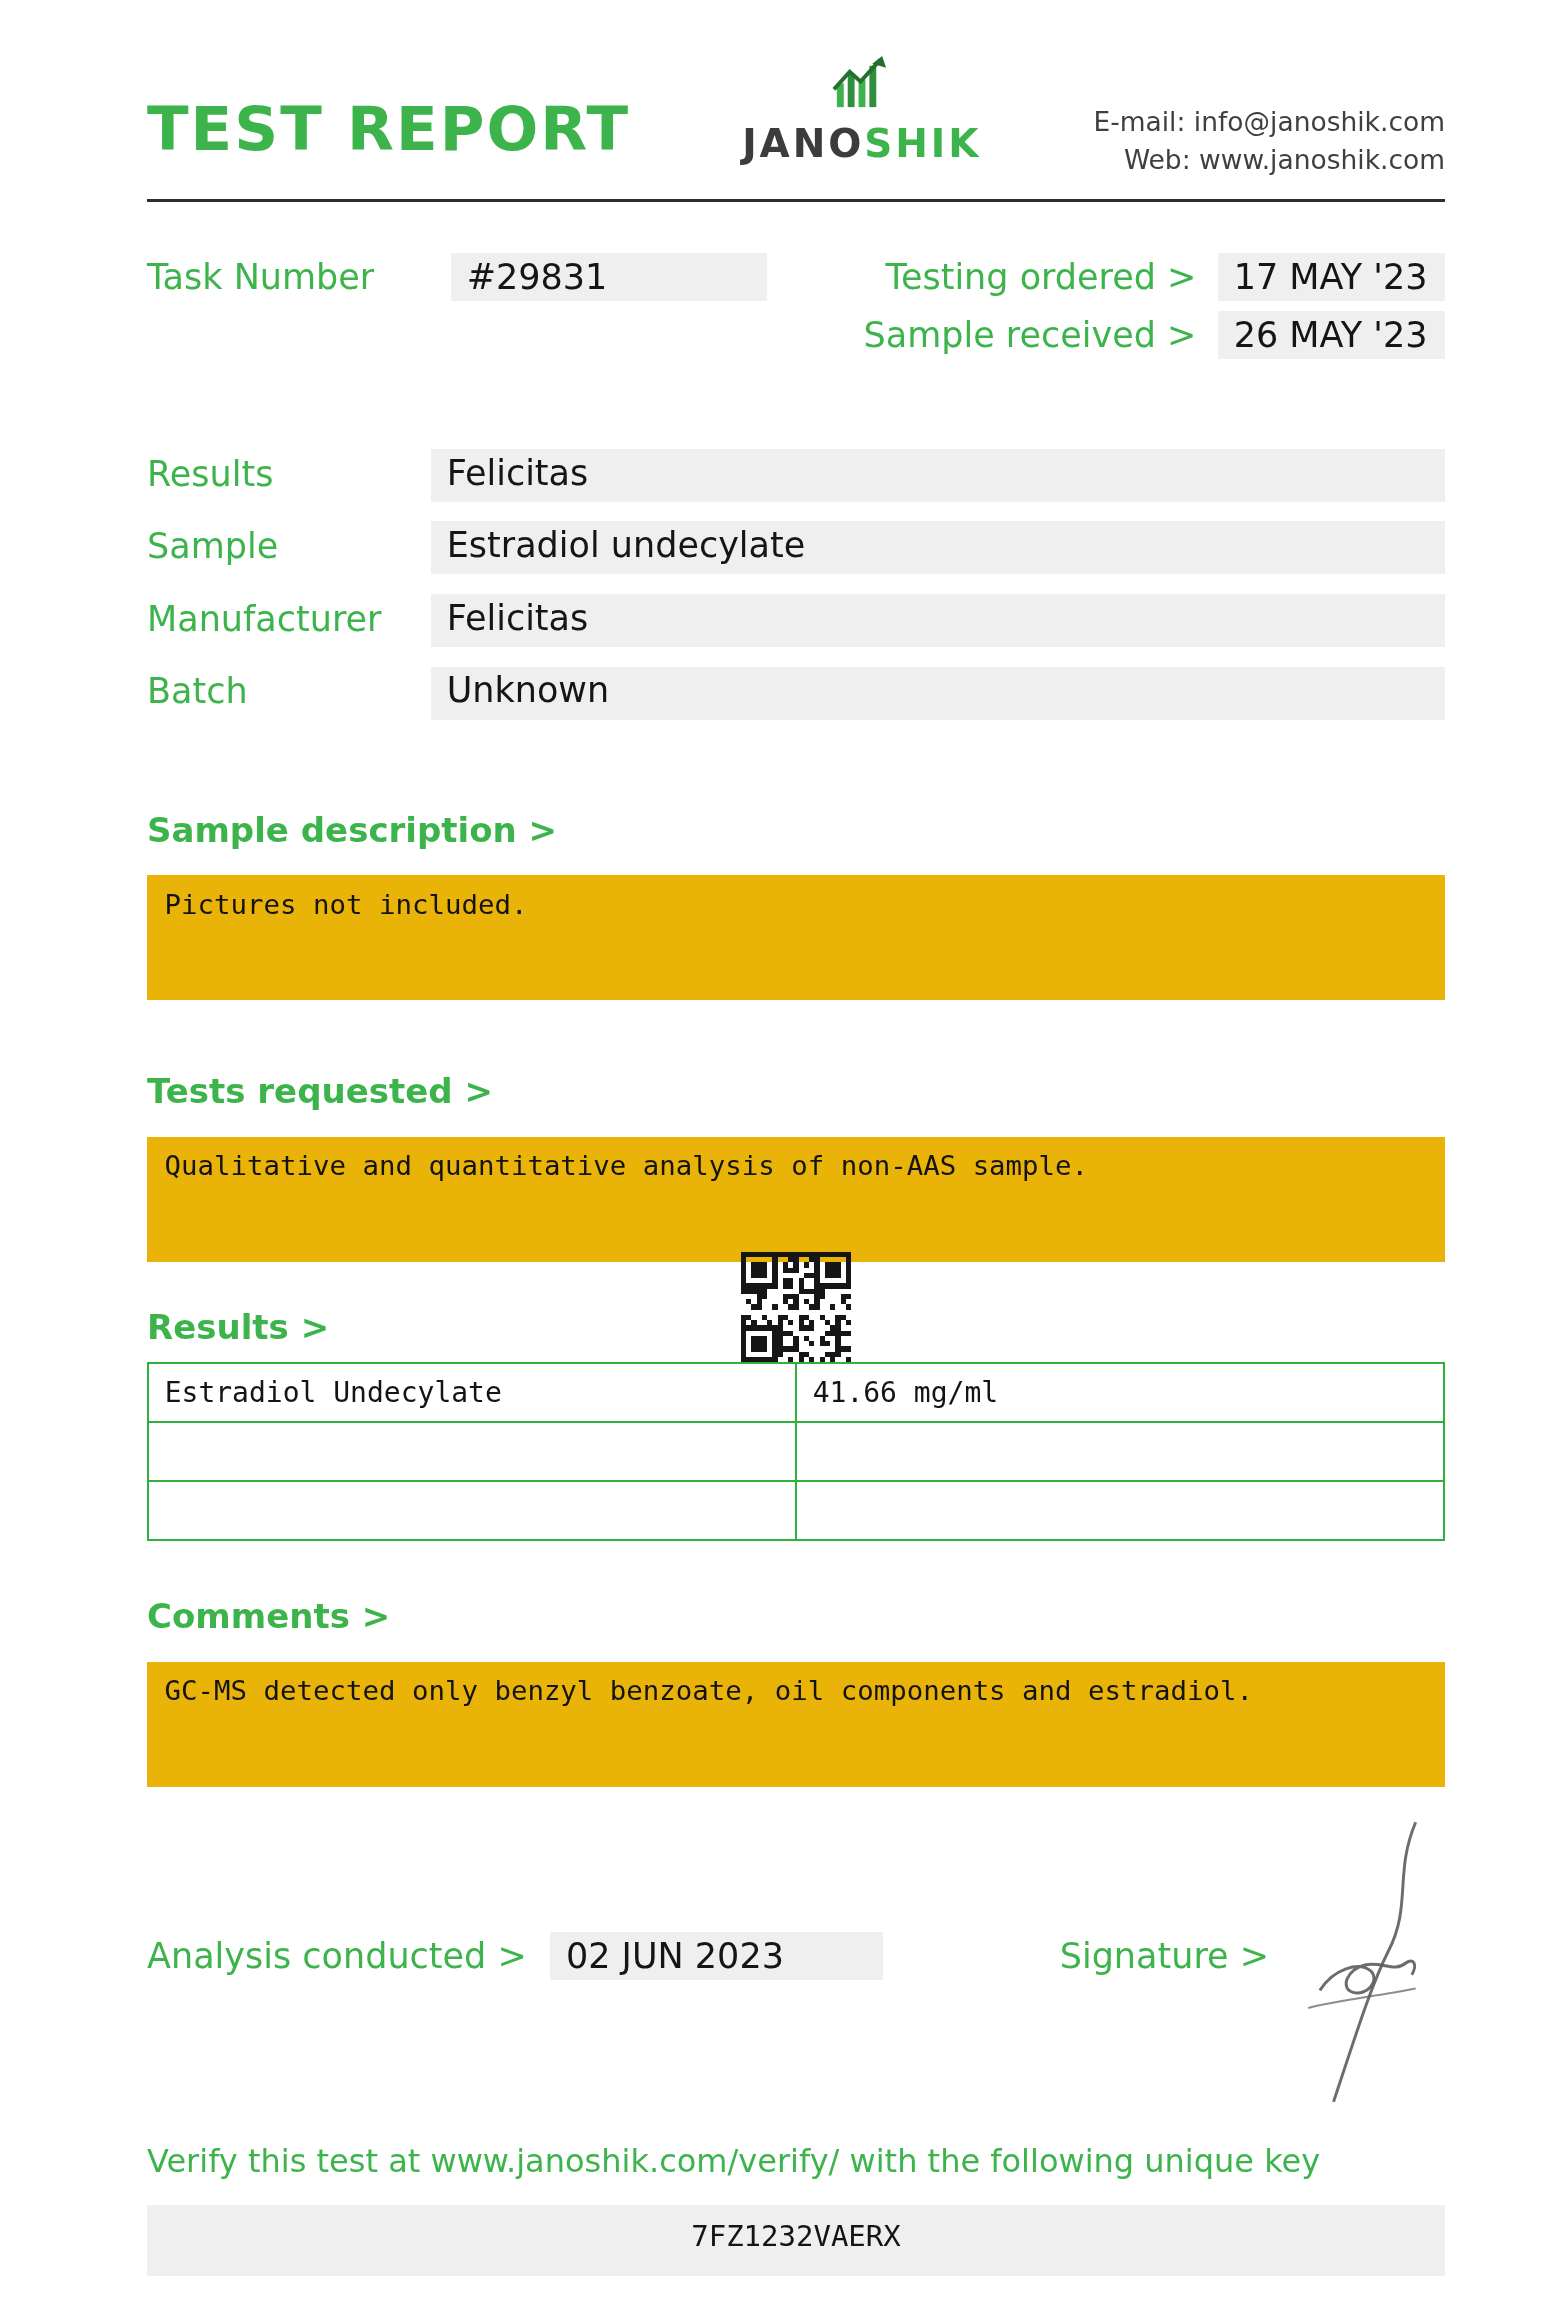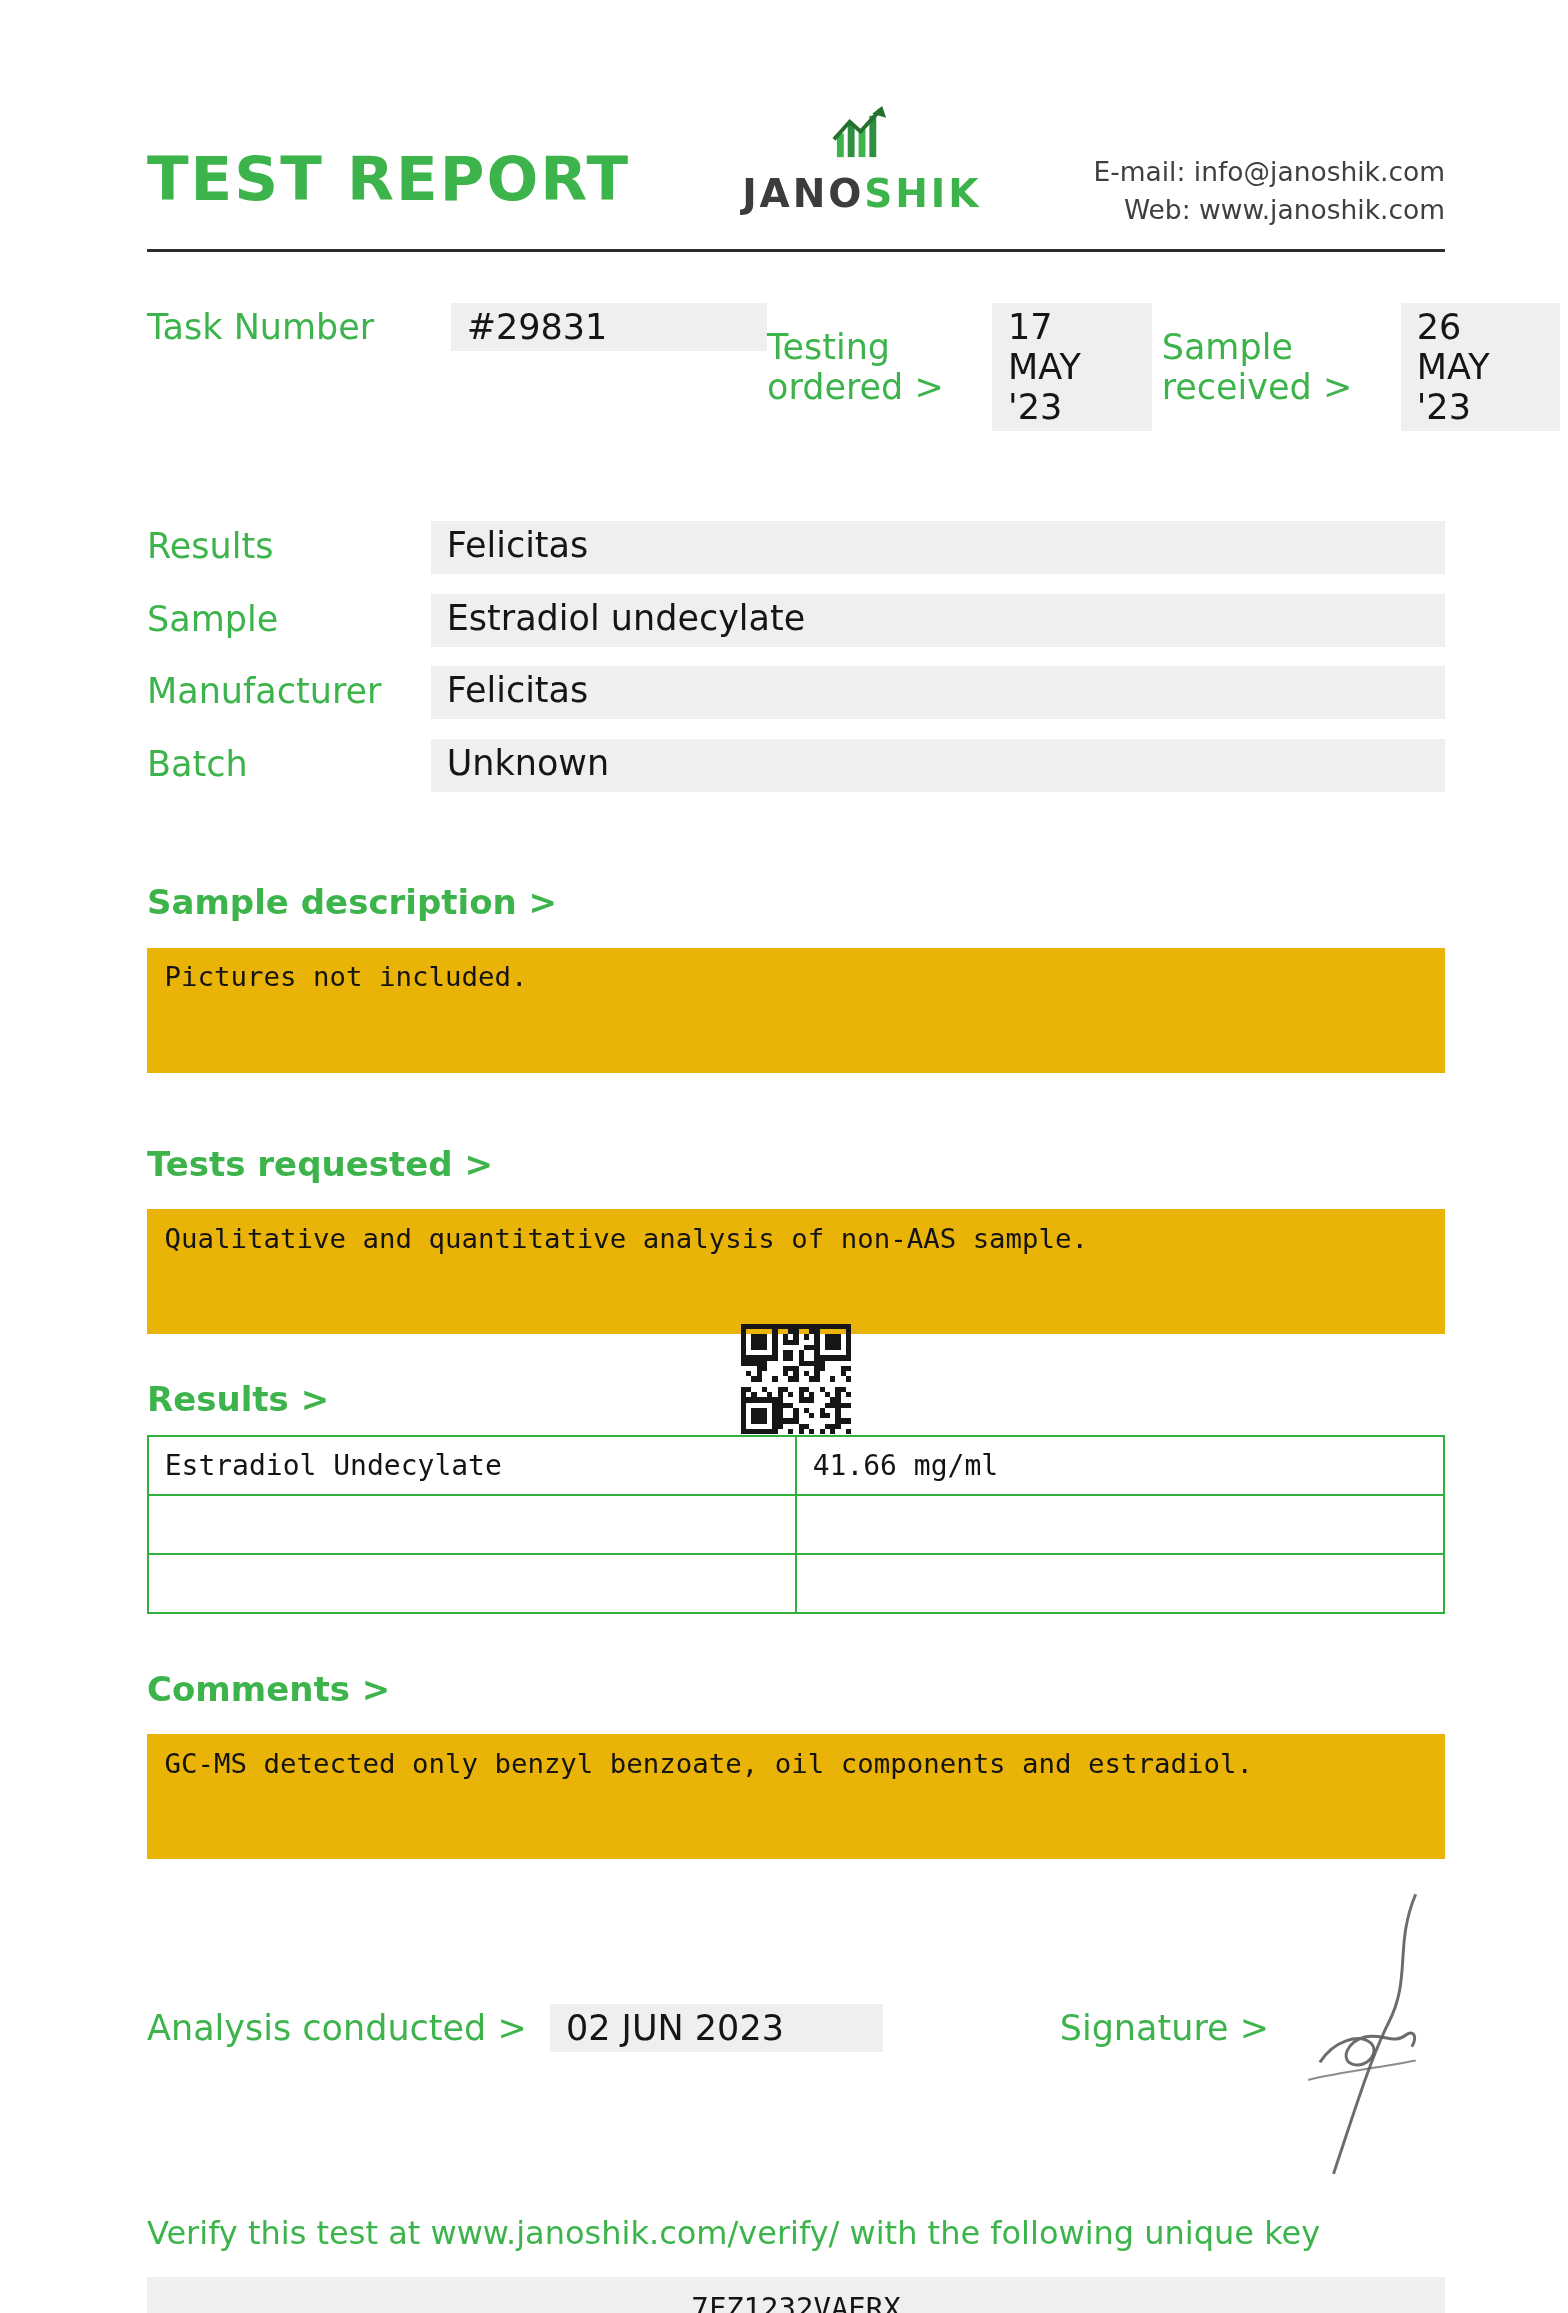--- a/index.html
+++ b/index.html
@@ -5,37 +5,37 @@
   * { margin:0; padding:0; box-sizing:border-box; }
   html,body { background:#ffffff; }
   .page {
     position:relative; width:1568px; height:2313px; background:#ffffff;
     overflow:hidden; font-family:"DejaVu Sans","Liberation Sans",sans-serif;
     color:#1c1c1c;
   }
   .pad { margin-left:147px; margin-right:123px; }
 
   
-  .header { display:flex; justify-content:space-between; align-items:flex-start; padding-top:98px; }
+  .header { display:flex; justify-content:space-between; align-items:flex-start; padding-top:48px; }
   .title { font-size:61px; font-weight:bold; letter-spacing:2px; color:#3db44b; margin-top:45px; white-space:nowrap; }
   .logo { display:flex; flex-direction:column; align-items:center; margin-top:5.9px; }
   .logo-text { font-size:39px; font-weight:bold; letter-spacing:2.9px; margin-top:2px; }
   .logo-dark { color:#3c3c3b; }
   .logo-green { color:#3db44b; }
   .contact { text-align:right; font-size:26.5px; color:#3f3f3f; line-height:1.45; margin-top:55px; }
   .rule { border-top:3.9px solid #2e2e2e; margin-top:19.6px; }
 
   
   .task-row { display:flex; justify-content:space-between; margin-top:51px; }
   .glabel { color:#3db44b; font-size:35px; }
   .field { background:#efefef; color:#151515; font-size:35px; padding:3.9px 15.7px; }
   .task-left { display:flex; align-items:flex-start;gap:20px; }
   .task-left .glabel { width:284px; flex:none; padding-top:3.9px; }
   .task-value { width:316px; }
-  .task-right { display:flex; flex-direction:row; gap:9.8px; }
+  .task-right { display:flex; flex-direction:column; gap:9.8px; }
   .date-row { display:flex; justify-content:flex-end; align-items:center; gap:21.6px; }
   .date-value { width:227px; }
 
   
   .info { margin-top:90px; }
   .info-row { display:flex; margin-bottom:19.6px; }
   .info-row .glabel { width:284px; flex:none; padding-top:4.9px; }
   .info-value { flex:1; min-height:53px; }
 
   

